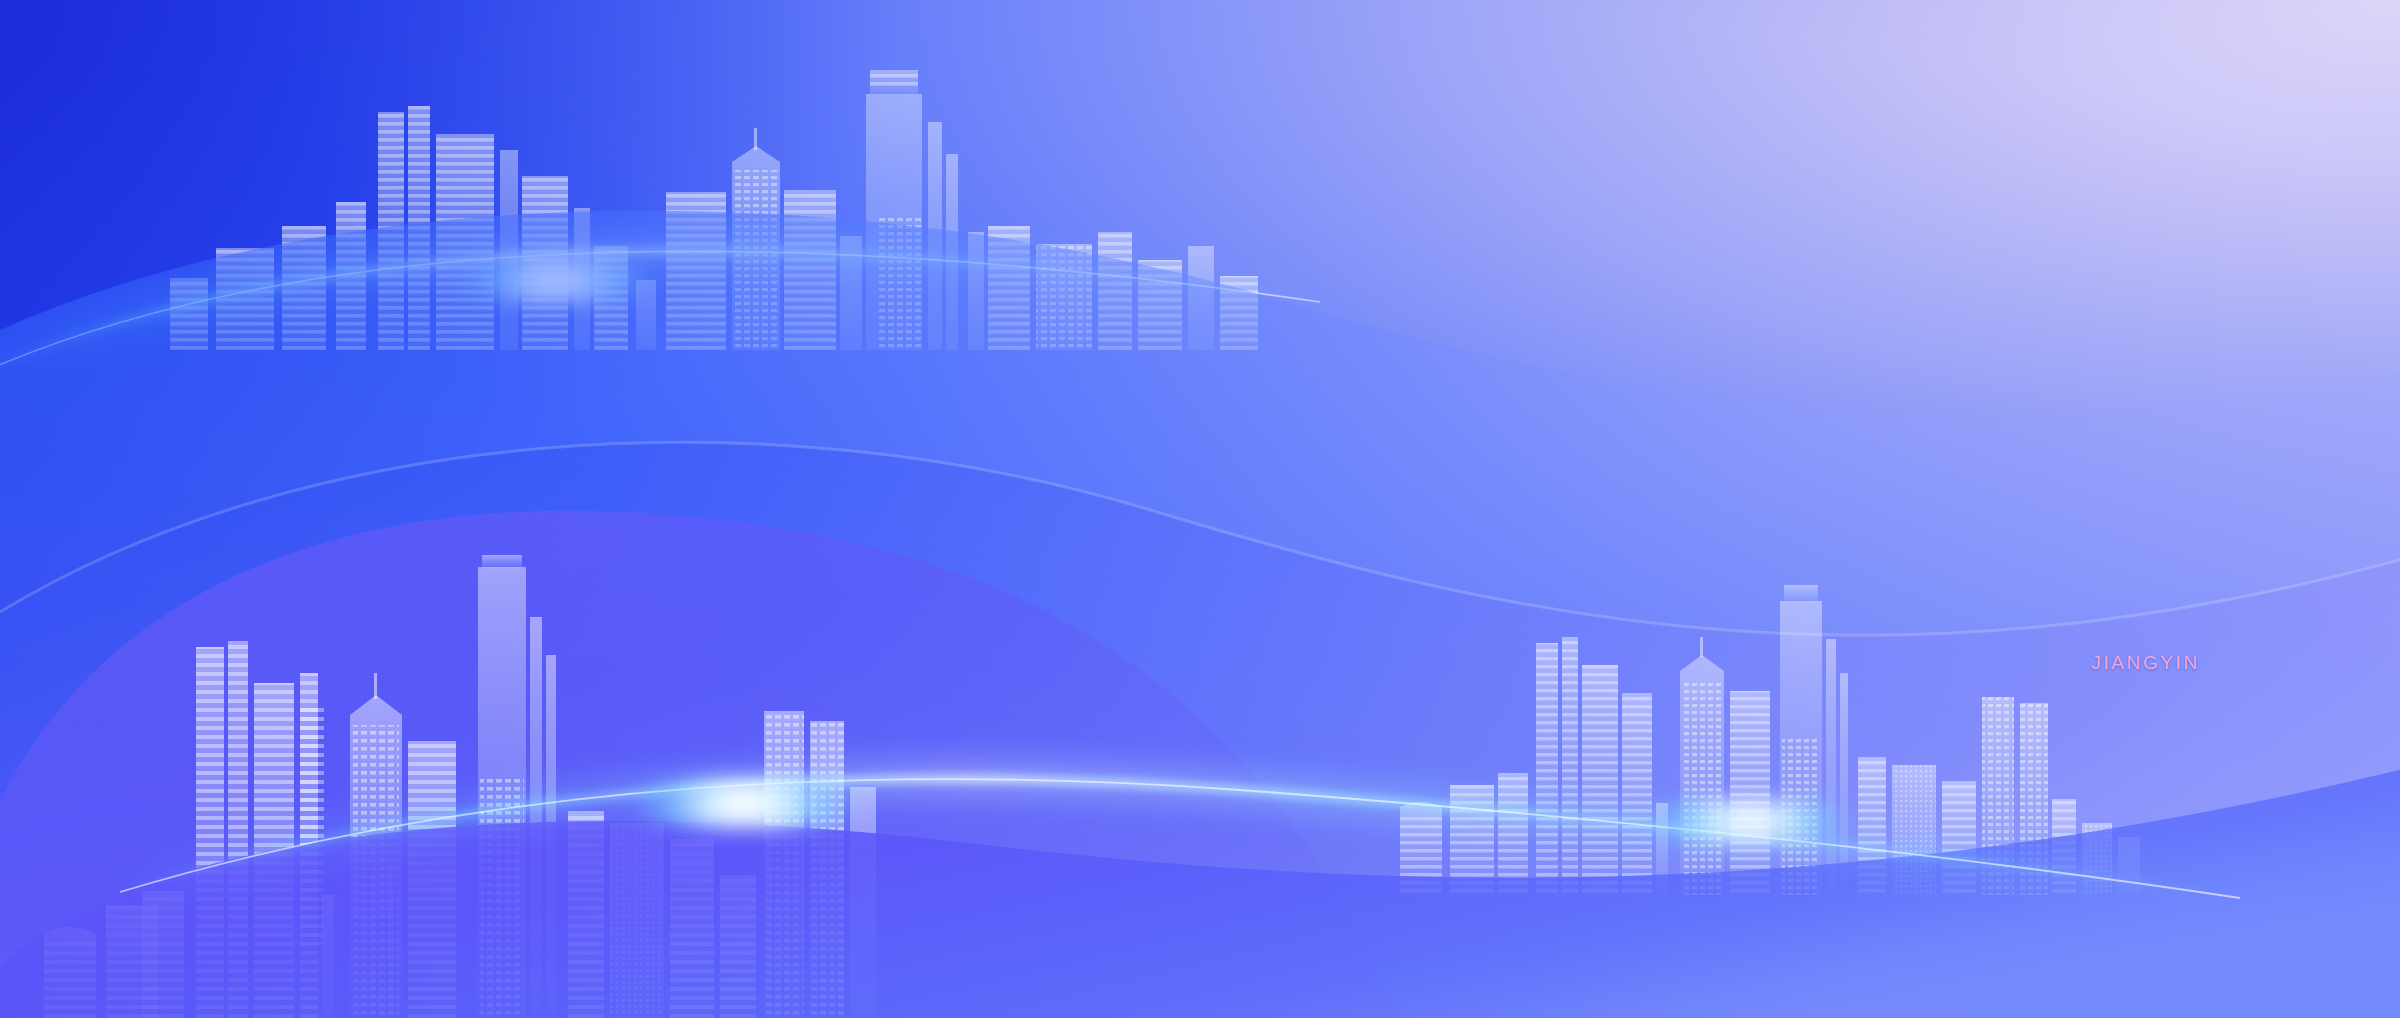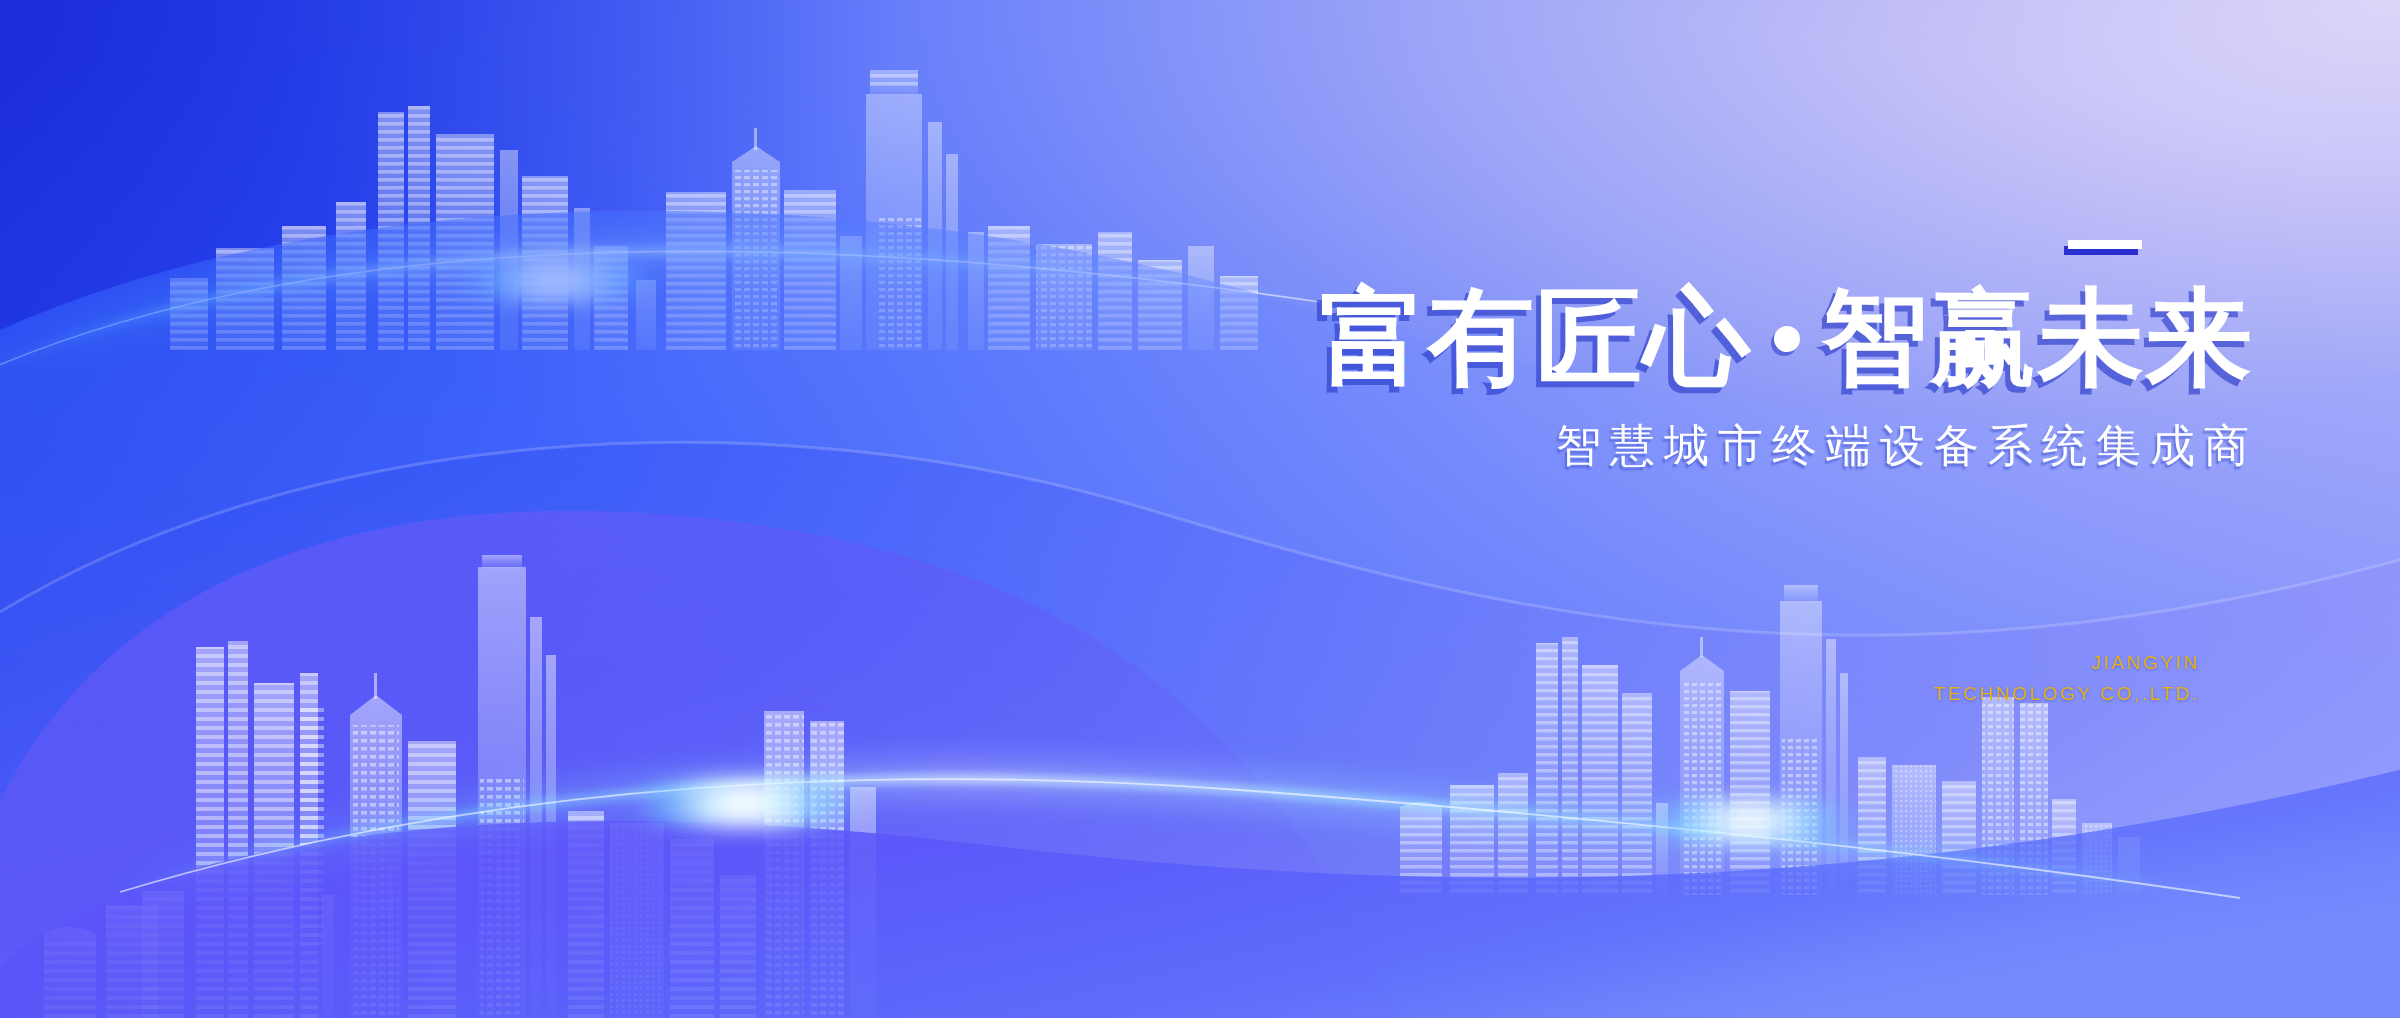--- a/index.html
+++ b/index.html
@@ -92,21 +92,21 @@
     letter-spacing:9px;
     white-space:nowrap;
     text-shadow:-2px 3px 2px rgba(40,60,190,.45);
     padding-right:2px;
   }
   .company{
     position:absolute;
     left:1660px;top:648px;
     width:540px;
     text-align:right;
-    color:#eab308;
+    color:#f9a8d4;
     font-size:19px;
     line-height:1.62;
     letter-spacing:2.6px;
     opacity:.96;
     text-shadow:0 1px 3px rgba(30,50,170,.4);
   }
   .company div{white-space:nowrap;}
 
   
   .vignette{
@@ -427,29 +427,18 @@
       <path d="M -60 172 Q 430 24, 1060 70 Q 1620 112, 2060 178" stroke="url(#arcGradL)" stroke-width="18" fill="none" filter="url(#bL2)" opacity=".6"></path>
       <path d="M -60 172 Q 430 24, 1060 70 Q 1620 112, 2060 178" stroke="url(#arcGradL)" stroke-width="6" fill="none" filter="url(#bL)"></path>
       <path d="M -60 172 Q 430 24, 1060 70 Q 1620 112, 2060 178" stroke="#ffffff" stroke-width="1.8" fill="none" opacity=".6"></path>
     </svg>
   </div>
   <div class="hotspot" style="left:600px;top:780px;width:290px;height:48px;"></div>
   <div class="hotspot" style="left:1620px;top:800px;width:260px;height:42px;opacity:.9;"></div>
 
   <div class="vignette"></div>
 
-  <div class="textblock">
-
-    <div class="dash-wrap">
-      <span class="dash"></span>
-    </div>
-
-    <h1 class="headline"><span>富有匠心</span><span class="dot"></span><span>智赢未来</span></h1>
-
-    <p class="subtitle">智慧城市终端设备系统集成商</p>
-  </div>
 
   <div class="company">
     <div>JIANGYIN</div>
-    <div>TECHNOLOGY CO,.LTD.</div>
   </div>
 
 </div>
 
 </body></html>

